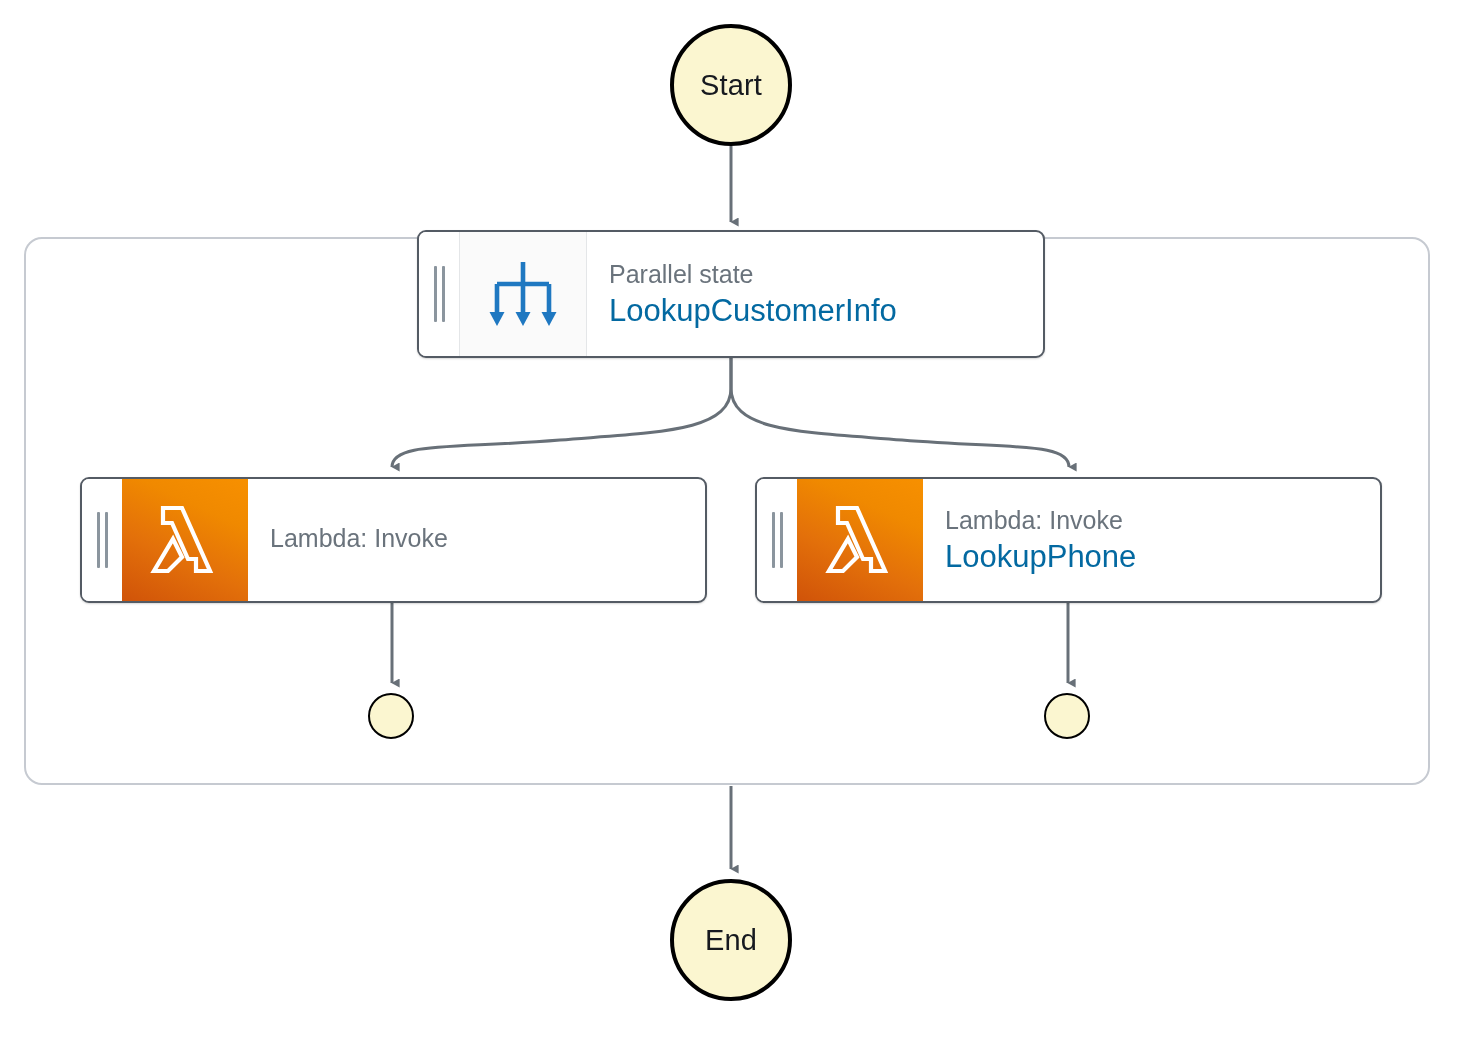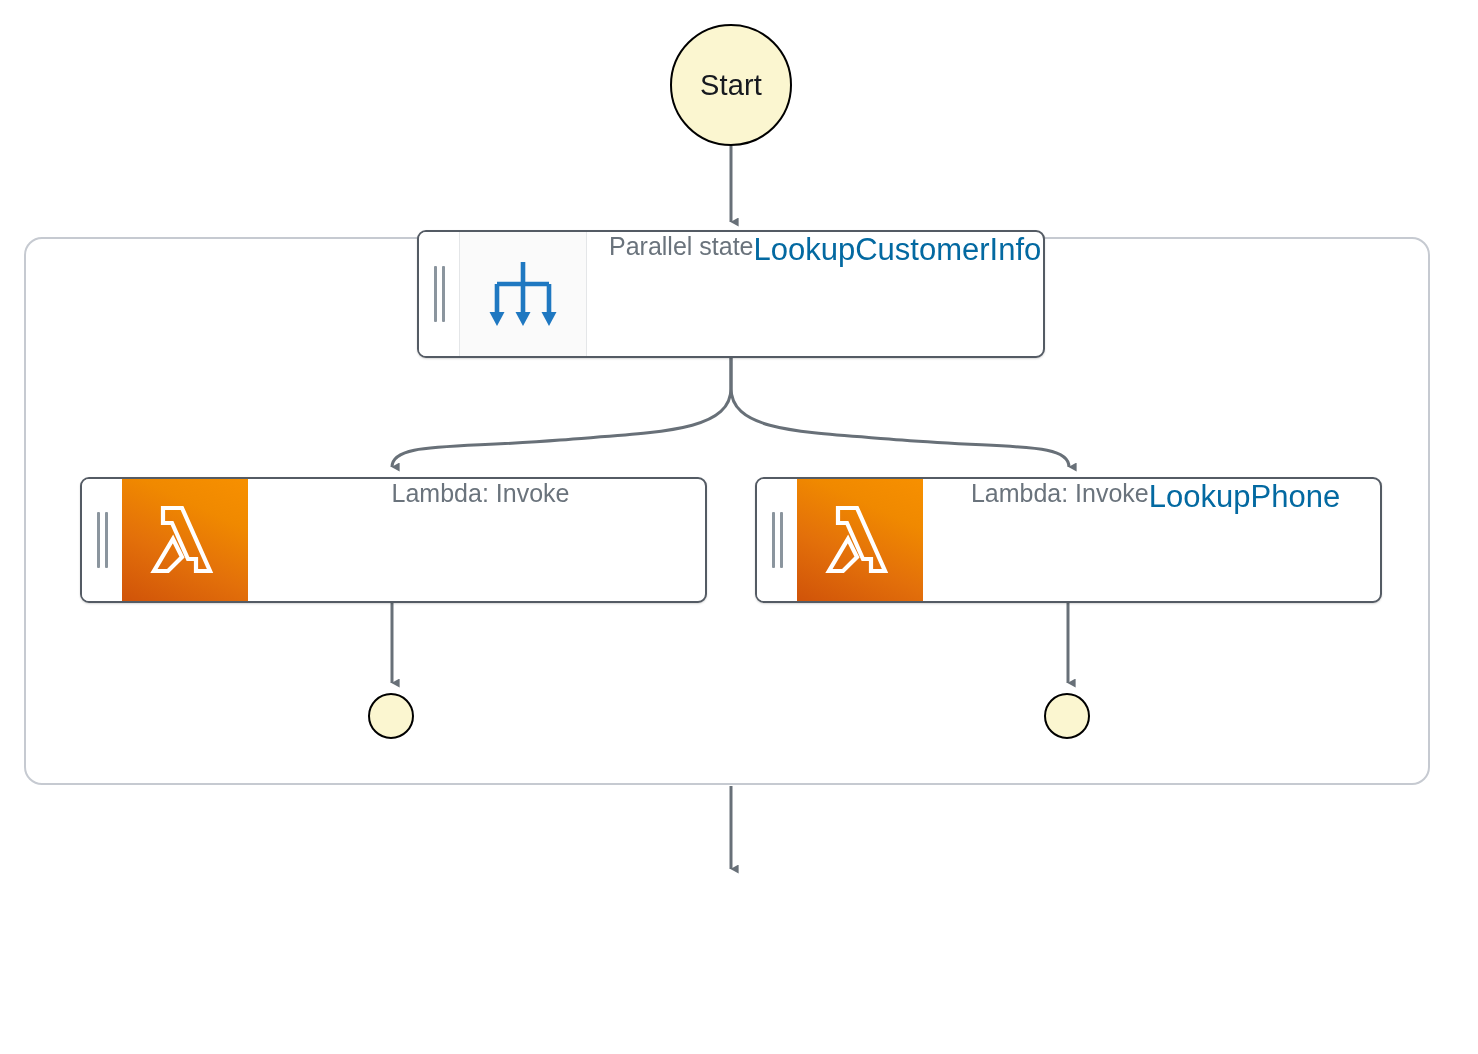--- a/index.html
+++ b/index.html
@@ -34,21 +34,21 @@
     border: 2px solid #c6cad1;
     border-radius: 18px;
     background: transparent;
   }
   
   .terminal {
     position: absolute;
     box-sizing: border-box;
     border-radius: 50%;
     background: #fbf6d0;
-    border: 2px solid #000000;
+    border: 4px solid #000000;
     display: flex;
     align-items: center;
     justify-content: center;
     color: #16191f;
     font-size: 29px;
     font-weight: 400;
     letter-spacing: 0.2px;
   }
   .terminal.small {
     border-width: 2px;
@@ -93,21 +93,21 @@
     background: #fafafa;
     border-left: 1px solid #e4e6e8;
     border-right: 1px solid #e4e6e8;
   }
   .node-icon.lambda-icon {
     background: linear-gradient(205deg, #f79000 0%, #f08900 28%, #e3700a 62%, #d05309 100%);
   }
   .node-body {
     flex: 1 1 auto;
     display: flex;
-    flex-direction: row;
+    flex-direction: column;
     justify-content: center;
     padding-left: 22px;
     padding-right: 14px;
   }
   .node-subtitle {
     color: #6a737c;
     font-size: 25px;
     line-height: 1.15;
     margin-bottom: 4px;
     white-space: nowrap;
@@ -218,14 +218,17 @@
   </div>
 
   <div class="terminal small" style="left:368px; top:693px; width:46px; height:46px;">
     <span></span>
   </div>
 
   <div class="terminal small" style="left:1044px; top:693px; width:46px; height:46px;">
     <span></span>
   </div>
 
+  <div class="terminal" style="left:670px; top:879px; width:122px; height:122px;">
+    <span>End</span>
+  </div>
 
 </div>
 
 </body></html>

